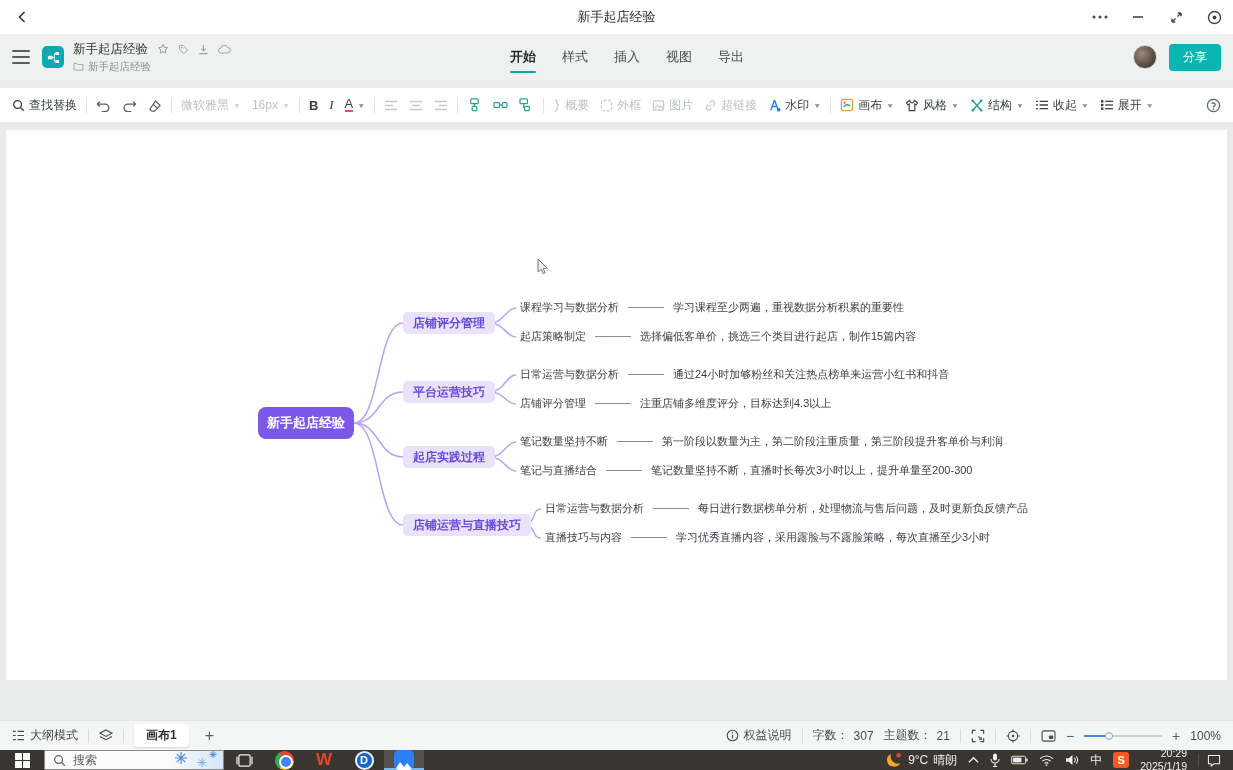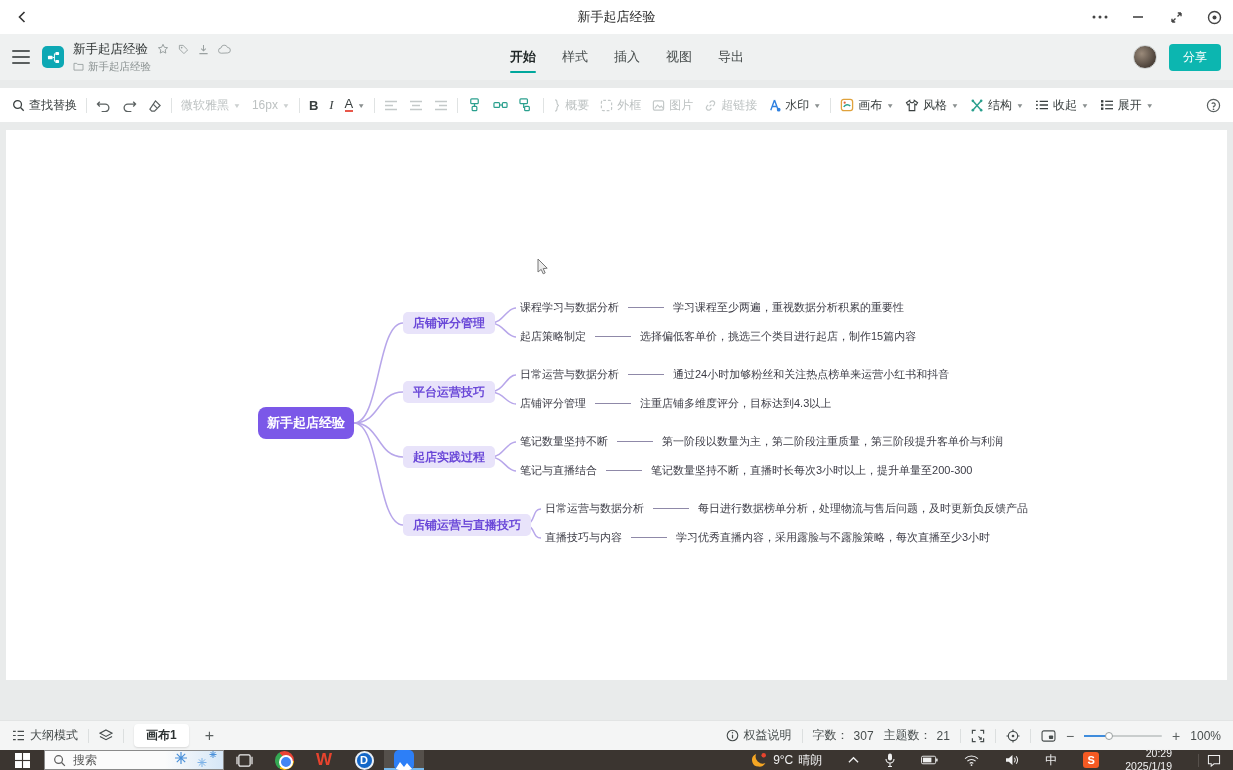--- a/index.html
+++ b/index.html
@@ -110,21 +110,21 @@
     background:conic-gradient(from -30deg, #ea4335 0 120deg, #fbbc05 0 240deg, #34a853 0 360deg);
     position:relative; }
   .chrome-ball::after { content:""; position:absolute; left:4.5px; top:4.5px;
     width:10px; height:10px; border-radius:50%; background:#4285f4; border:2px solid #fff; }
   .wps-w { font-weight:bold; font-size:17px; color:#e8442e; }
   .blue-ball { width:19px; height:19px; border-radius:50%; background:#1467c8;
     border:2px solid #e8eef5; color:#fff; font-size:11px; font-weight:bold;
     display:flex; align-items:center; justify-content:center; }
   .mind-ic { width:20px; height:20px; border-radius:5px; background:#2d7ff7;
     display:flex; align-items:flex-end; justify-content:center; overflow:hidden; }
-  .tk-right { margin-left:auto; display:flex; align-items:center; gap:26px;
+  .tk-right { margin-left:auto; display:flex; align-items:center; gap:11px;
     padding:4px 10px; font-size:12px; }
   .weather { display:flex; align-items:center; gap:5px; }
   .ime { font-size:12px; }
   .sogou { width:16px; height:16px; border-radius:3px; background:#f55a23; color:#fff;
     font-size:11px; font-weight:bold; display:flex; align-items:center;
     justify-content:center; }
   .clock { text-align:right; font-size:10.5px; line-height:1.25; }
   .tk-notif { padding:0 2px 0 8px; border-left:1px solid #56504b; }
 </style>
 </head>

